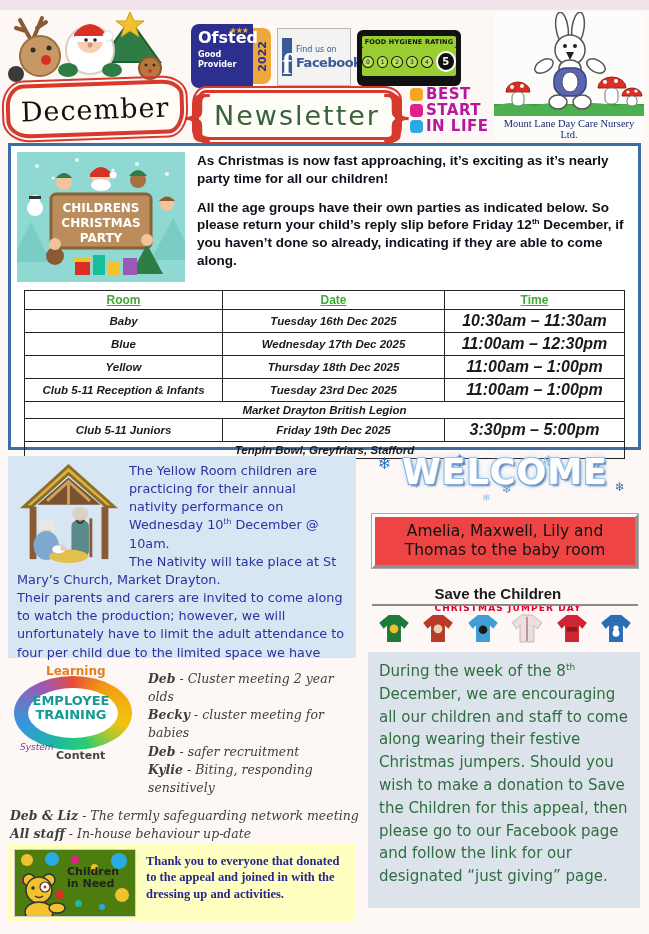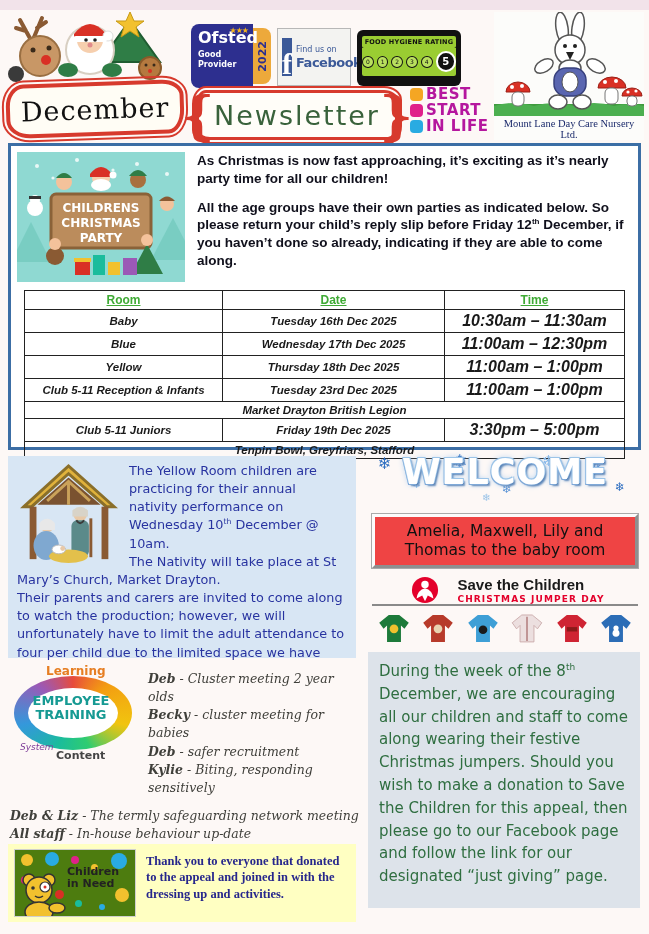--- a/index.html
+++ b/index.html
@@ -119,21 +119,21 @@
   .sf.s3{left:80px;top:-2px;font-size:19px;} .sf.s4{left:130px;top:30px;font-size:12px;color:#5a93d6;}
   .sf.s5{left:170px;top:0px;font-size:15px;color:#7fb3e8;} .sf.s6{left:215px;top:6px;font-size:18px;}
   .sf.s7{left:243px;top:28px;font-size:12px;} .sf.s8{left:110px;top:40px;font-size:10px;color:#9cc4e8;}
 
   .welcome-box{position:absolute;left:372px;top:514px;width:266px;height:54px;background:#ef4444;
       border-top:3px solid #fcfcfc;border-left:3px solid #fcfcfc;border-right:3px solid #8f8f8f;
       border-bottom:3px solid #8f8f8f;box-shadow:0 0 0 1px #aaa;box-sizing:border-box;
       display:flex;flex-direction:column;align-items:center;justify-content:center;
       font-size:15.5px;color:#111;line-height:1.25;}
 
-  .stc{position:absolute;left:388px;top:574px;width:240px;height:32px;display:flex;align-items:center;gap:18px;justify-content:center;}
+  .stc{position:absolute;left:388px;top:574px;width:240px;height:32px;display:flex;align-items:center;gap:18px;justify-content:center;flex-direction:column;}
   .stc-logo{width:28px;height:28px;}
   .stc-name{font-size:15px;font-weight:bold;color:#1a1a1a;font-family:"Liberation Sans",sans-serif;line-height:1;}
   .stc-sub{font-size:9px;font-weight:bold;color:#e4002b;letter-spacing:1.1px;margin-top:2px;}
 
   .jumpers{position:absolute;left:372px;top:604px;width:266px;height:46px;border-top:2px solid #8a8a8a;
       display:flex;justify-content:space-between;padding:2px 2px 0;box-sizing:border-box;}
   .jumper{width:40px;height:40px;}
   .j0 path{fill:#1d7a3a;} .j1 path{fill:#b73a2a;} .j2 path{fill:#3e9fd6;}
   .j3 path{fill:#ecdfdf;stroke:#c9a8a8;stroke-width:1;} .j4 path{fill:#cf2433;} .j5 path{fill:#2c6db6;}
 

